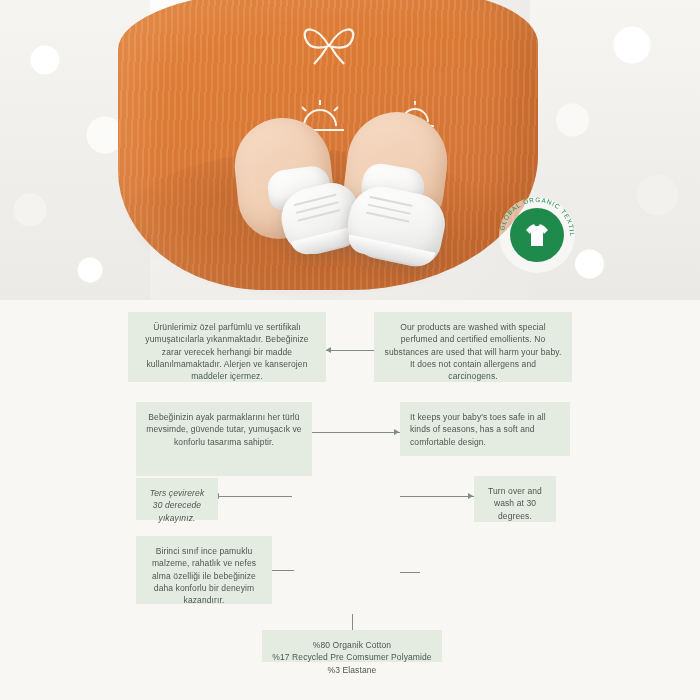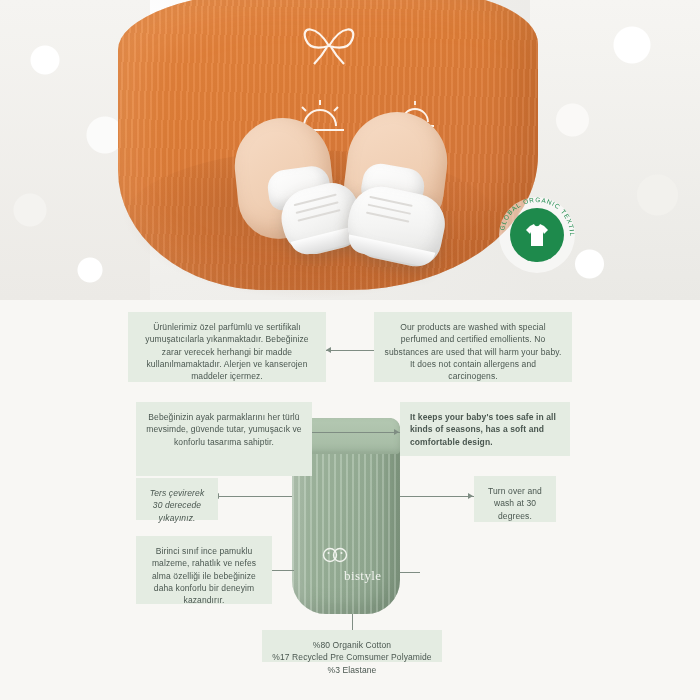--- a/index.html
+++ b/index.html
@@ -211,21 +211,21 @@
     padding: 9px 10px;
     box-sizing: border-box;
     letter-spacing: .1px;
   }
   .card.center { text-align: center; }
 
   
   #card-tr-perfume { left: 128px;  top: 12px;  width: 198px; height: 70px; }
   #card-en-washed  { left: 374px;  top: 12px;  width: 198px; height: 70px; }
   #card-tr-toes    { left: 136px;  top: 102px; width: 176px; height: 74px; }
-  #card-en-toes    { left: 400px;  top: 102px; width: 170px; height: 54px; font-weight: bold; }
+  #card-en-toes    { left: 400px;  top: 102px; width: 170px; height: 54px; }
   #card-tr-turn    { left: 136px;  top: 178px; width: 82px;  height: 42px; font-style: italic; }
   #card-en-turn    { left: 474px;  top: 176px; width: 82px;  height: 46px; }
   #card-tr-cotton  { left: 136px;  top: 236px; width: 136px; height: 68px; }
   #card-en-premium { left: 418px;  top: 242px; width: 150px; height: 68px; }
   #card-composition{ left: 262px;  top: 330px; width: 180px; height: 32px; }
 
   
   .sock-illustration {
     position: absolute;
     left: 292px; top: 118px;
@@ -358,35 +358,20 @@
       <div class="gots-inner">
         <svg width="34" height="34" viewBox="0 0 34 34">
           <path d="M10 8 L14 6 C15 9, 19 9, 20 6 L24 8 L28 12 L24 16 L23 14 L23 28 L11 28 L11 14 L10 16 L6 12 Z" fill="#ffffff"></path>
         </svg>
       </div>
     </div>
   </div>
 
   <div class="info">
 
-    <div class="sock-illustration">
-      <div class="sock-body">
-        <div class="sock-ribs"></div>
-      </div>
-      <div class="sock-cuff"></div>
-      <div class="sock-logo-mark">
-        <svg width="26" height="18" viewBox="0 0 26 18">
-          <circle cx="8" cy="9" r="6.5" fill="none" stroke="#f2f4ef" stroke-width="1.4"></circle>
-          <circle cx="18" cy="9" r="6.5" fill="none" stroke="#f2f4ef" stroke-width="1.4"></circle>
-          <circle cx="6.5" cy="7" r="1" fill="#f2f4ef"></circle>
-          <circle cx="19.5" cy="7" r="1" fill="#f2f4ef"></circle>
-        </svg>
-      </div>
-      <div class="sock-brand">bistyle</div>
-    </div>
 
     <div class="line" style="left:326px; top:50px; width:48px;"></div>
     <div class="arrow left" style="left:326px; top:47px;"></div>
 
     <div class="line" style="left:312px; top:132px; width:88px;"></div>
     <div class="arrow right" style="left:394px; top:129px;"></div>
 
     <div class="line" style="left:214px; top:196px; width:78px;"></div>
     <div class="arrow left" style="left:214px; top:193px;"></div>
 

